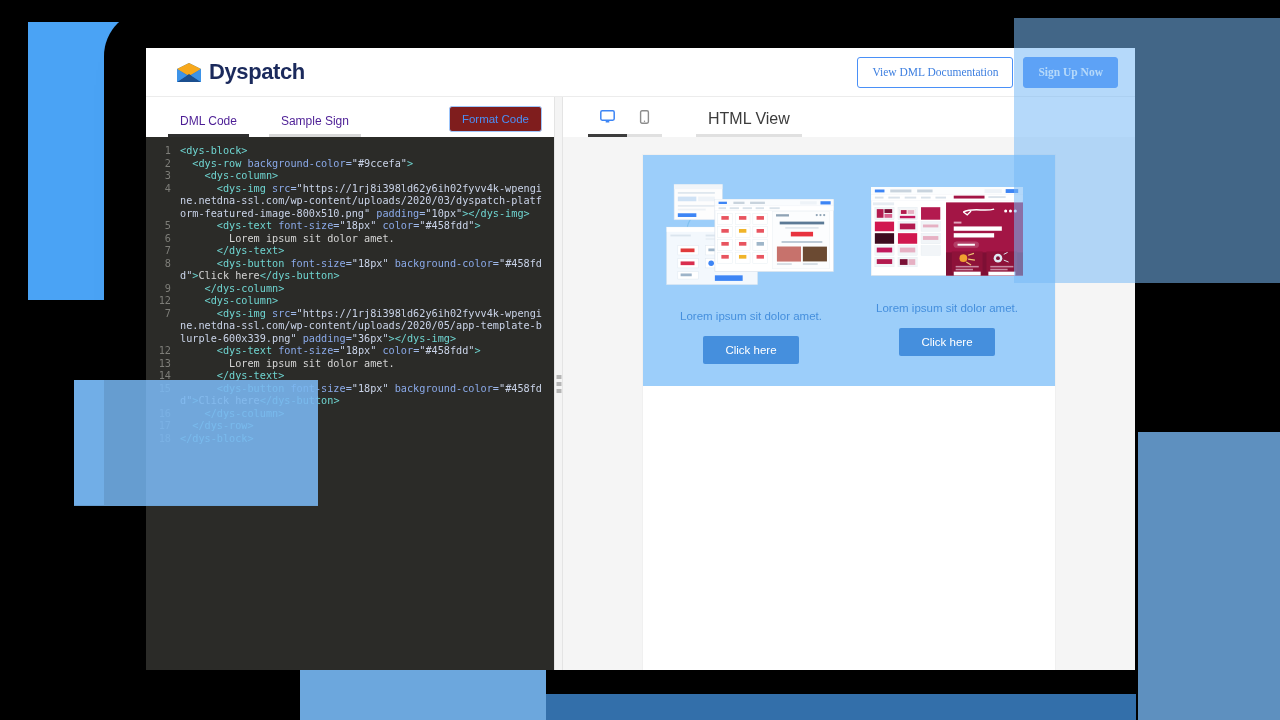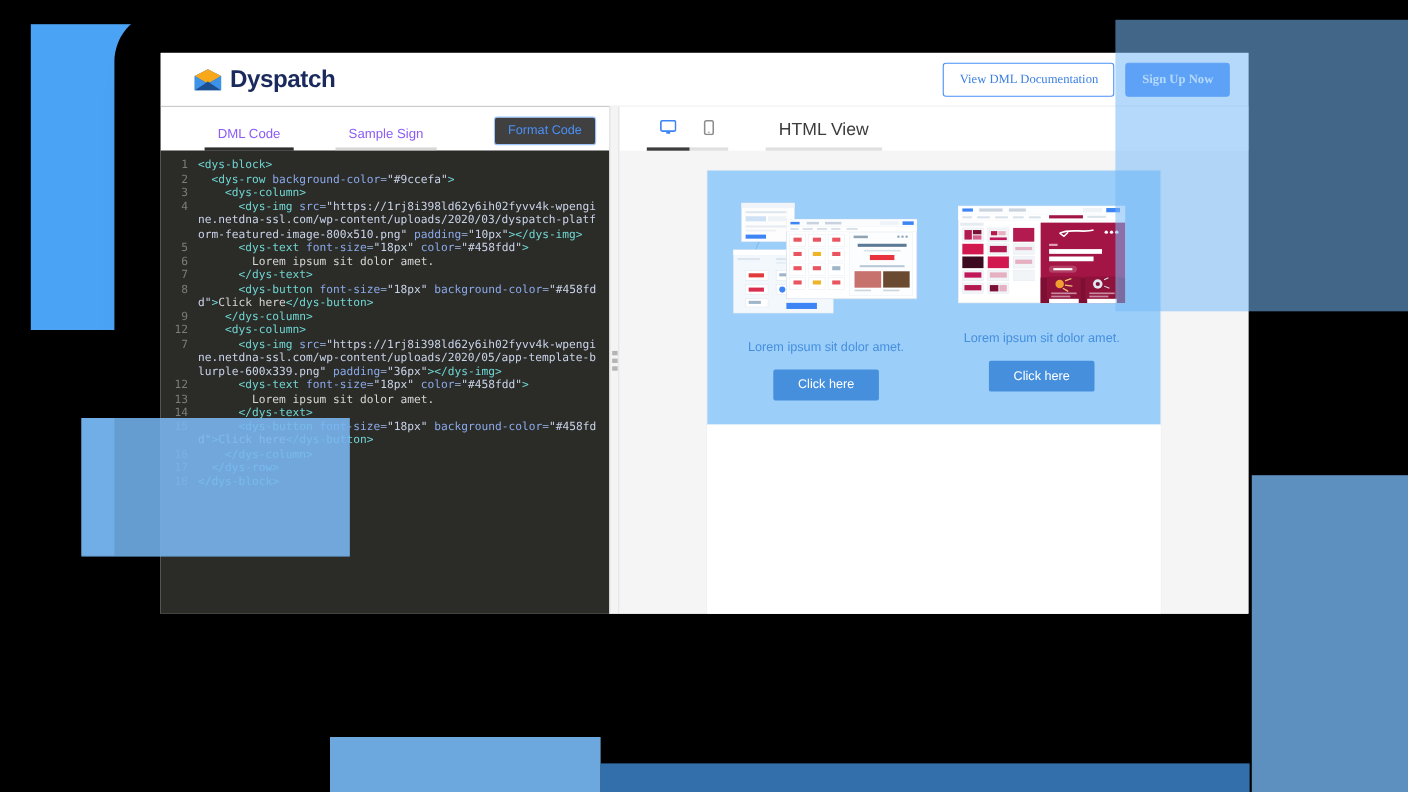--- a/index.html
+++ b/index.html
@@ -20,21 +20,21 @@
   .dark-blob {
     position: absolute;
     background: #000;
     border-radius: 46px;
   }
 
   
   #window {
     position: absolute;
     left: 146px; top: 48px;
-    width: 989px; height: 510px;
+    width: 989px; height: 622px;
     background: #ffffff;
     box-shadow: 0 14px 46px rgba(0,0,0,0.30);
     overflow: hidden;
     display: flex;
     flex-direction: column;
   }
 
   
   .topbar {
     height: 49px;
@@ -69,28 +69,28 @@
   
   .body-row { flex: 1; display: flex; min-height: 0; }
 
   
   .left-pane { width: 408px; display: flex; flex-direction: column; background: #2b2b28; flex: none; }
   .left-tabbar {
     height: 40px; background:#fff; display:flex; align-items:flex-end;
     padding: 0 12px 0 30px; gap: 0; position: relative; flex:none;
   }
   .tab {
-    font-size: 12px; color:#8b5cf6; padding: 0 4px 9px 4px;
-    margin-right: 36px; cursor:pointer; position: relative; margin-left: 18px;
+    font-size: 12px; color:#4c1d95; padding: 0 4px 9px 4px;
+    margin-right: 36px; cursor:pointer; position: relative;
   }
   .tab .ul { position:absolute; left:-8px; right:-8px; bottom:0; height:3px; background:#d8d8d8; }
   .tab.active .ul { background:#2f2f2f; }
   .format-btn {
     margin-left:auto; margin-bottom: 5px;
-    font-size:11.5px; color:#4a90f7; background:#404040;
+    font-size:11.5px; color:#4a90f7; background:#7f1d1d;
     border:1px solid #9ec6fb; border-radius:3px;
     height:26px; padding:0 12px; display:inline-flex; align-items:center; cursor:pointer;margin-top:20px;
   }
   .code-area {
     flex:1; background:#2b2b28; overflow:hidden; position:relative;
     padding: 8px 0 0 0;
   }
   .code-lines {
     font-family: "DejaVu Sans Mono", monospace;
     font-size: 10.2px;

